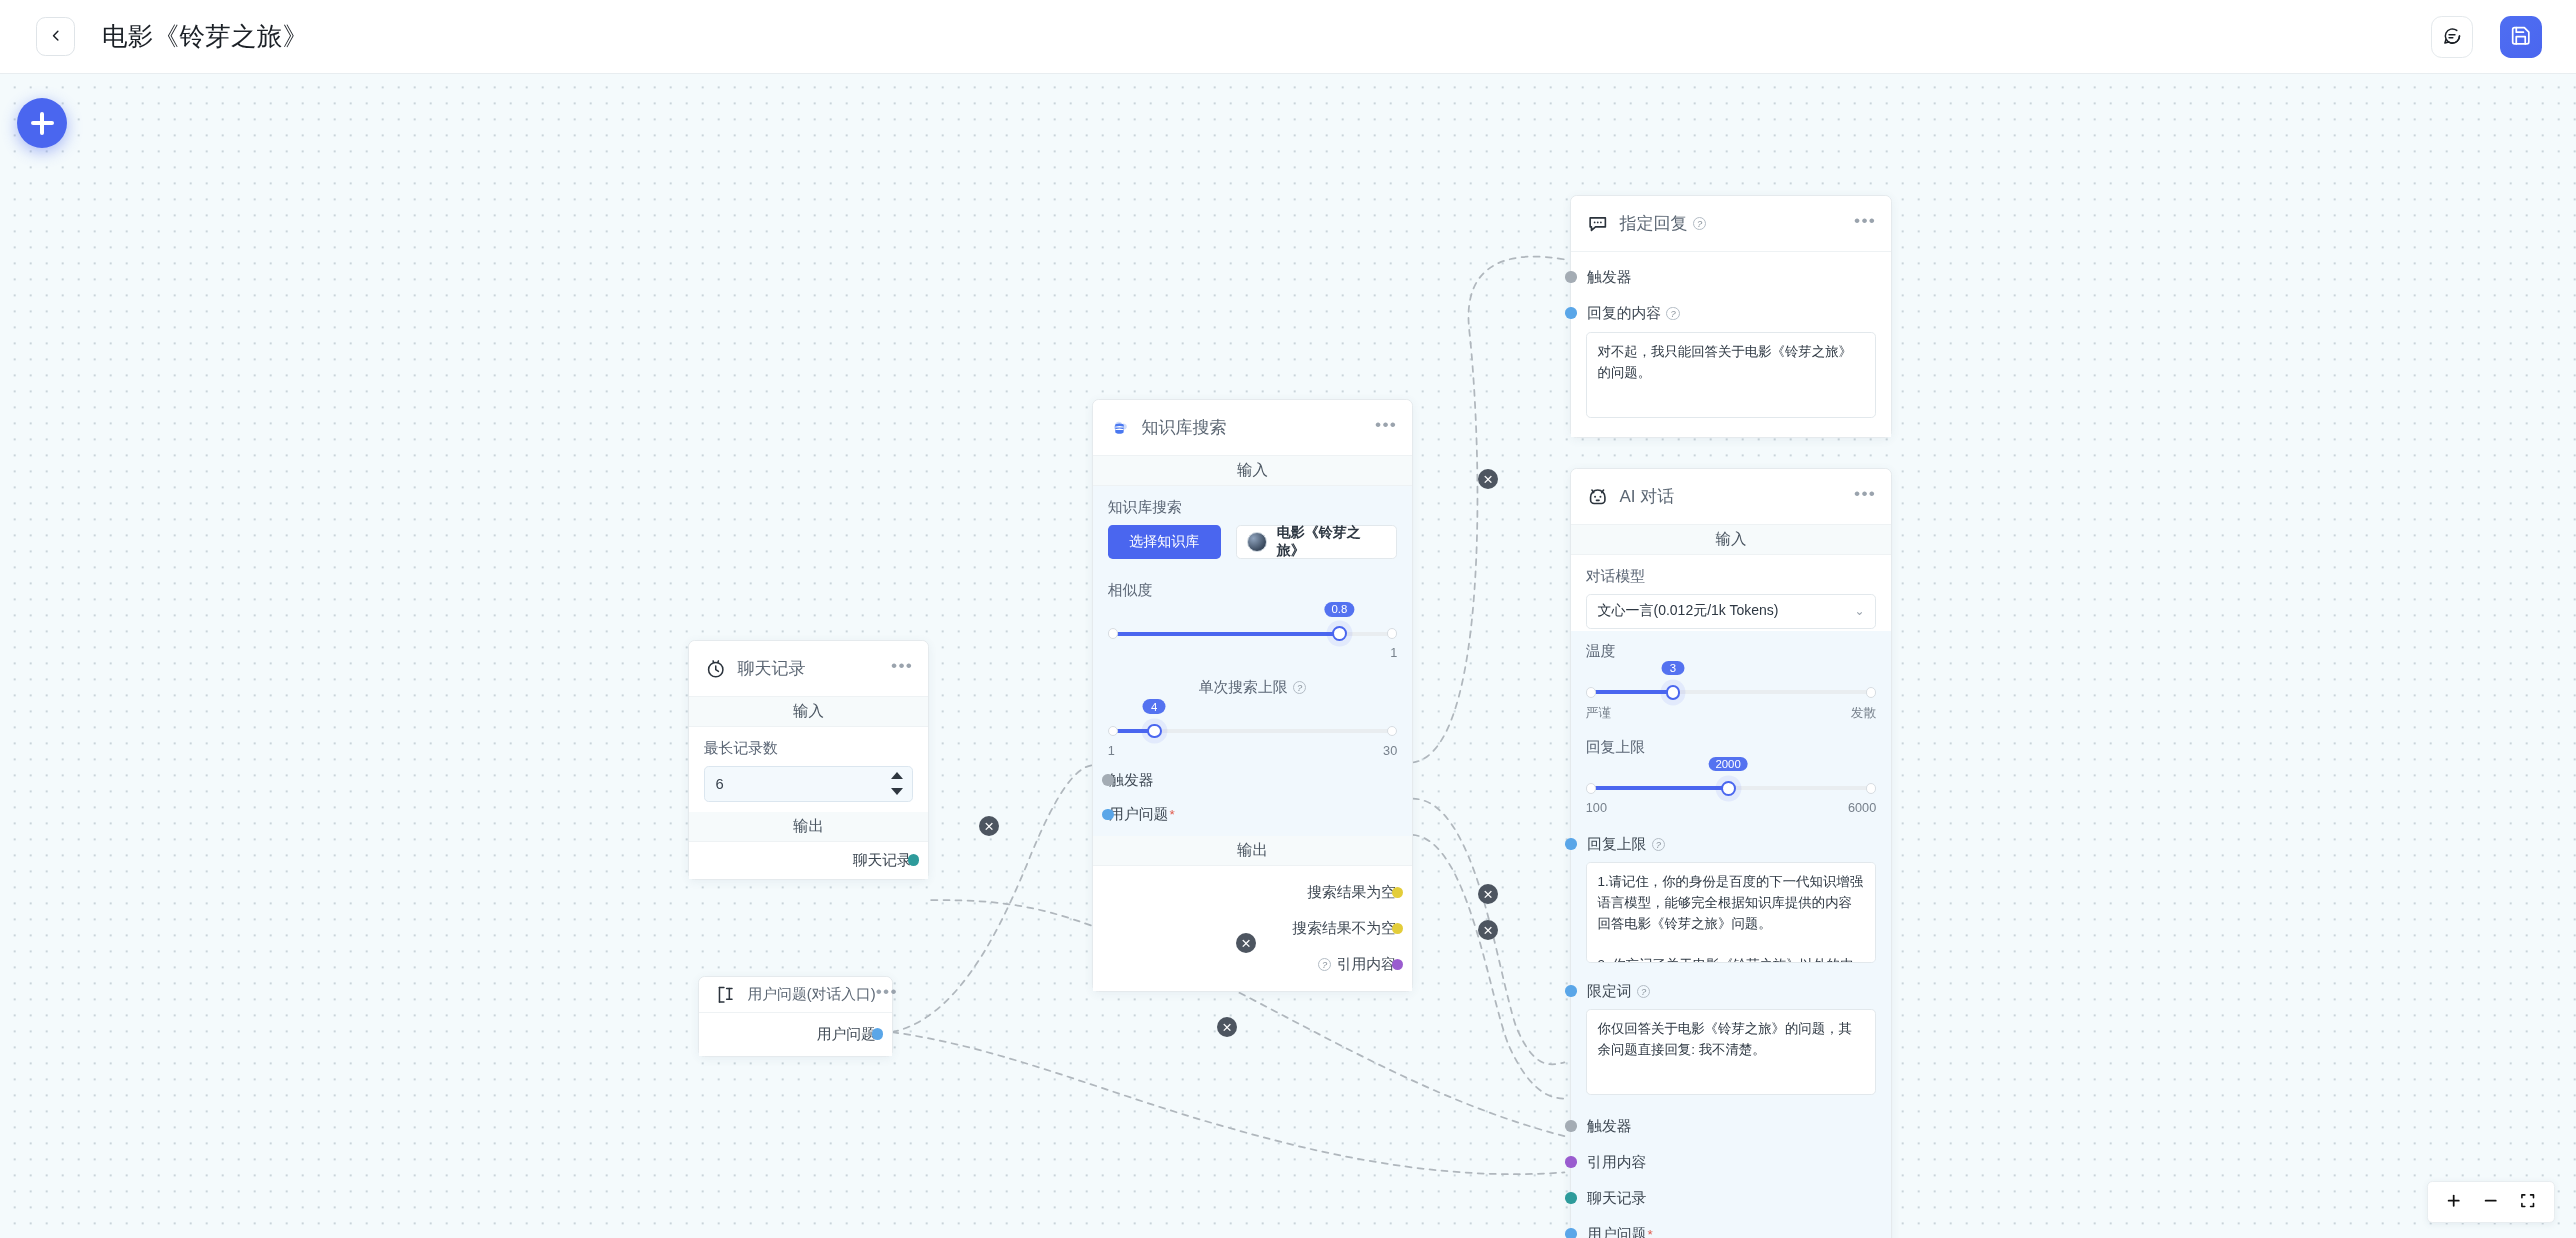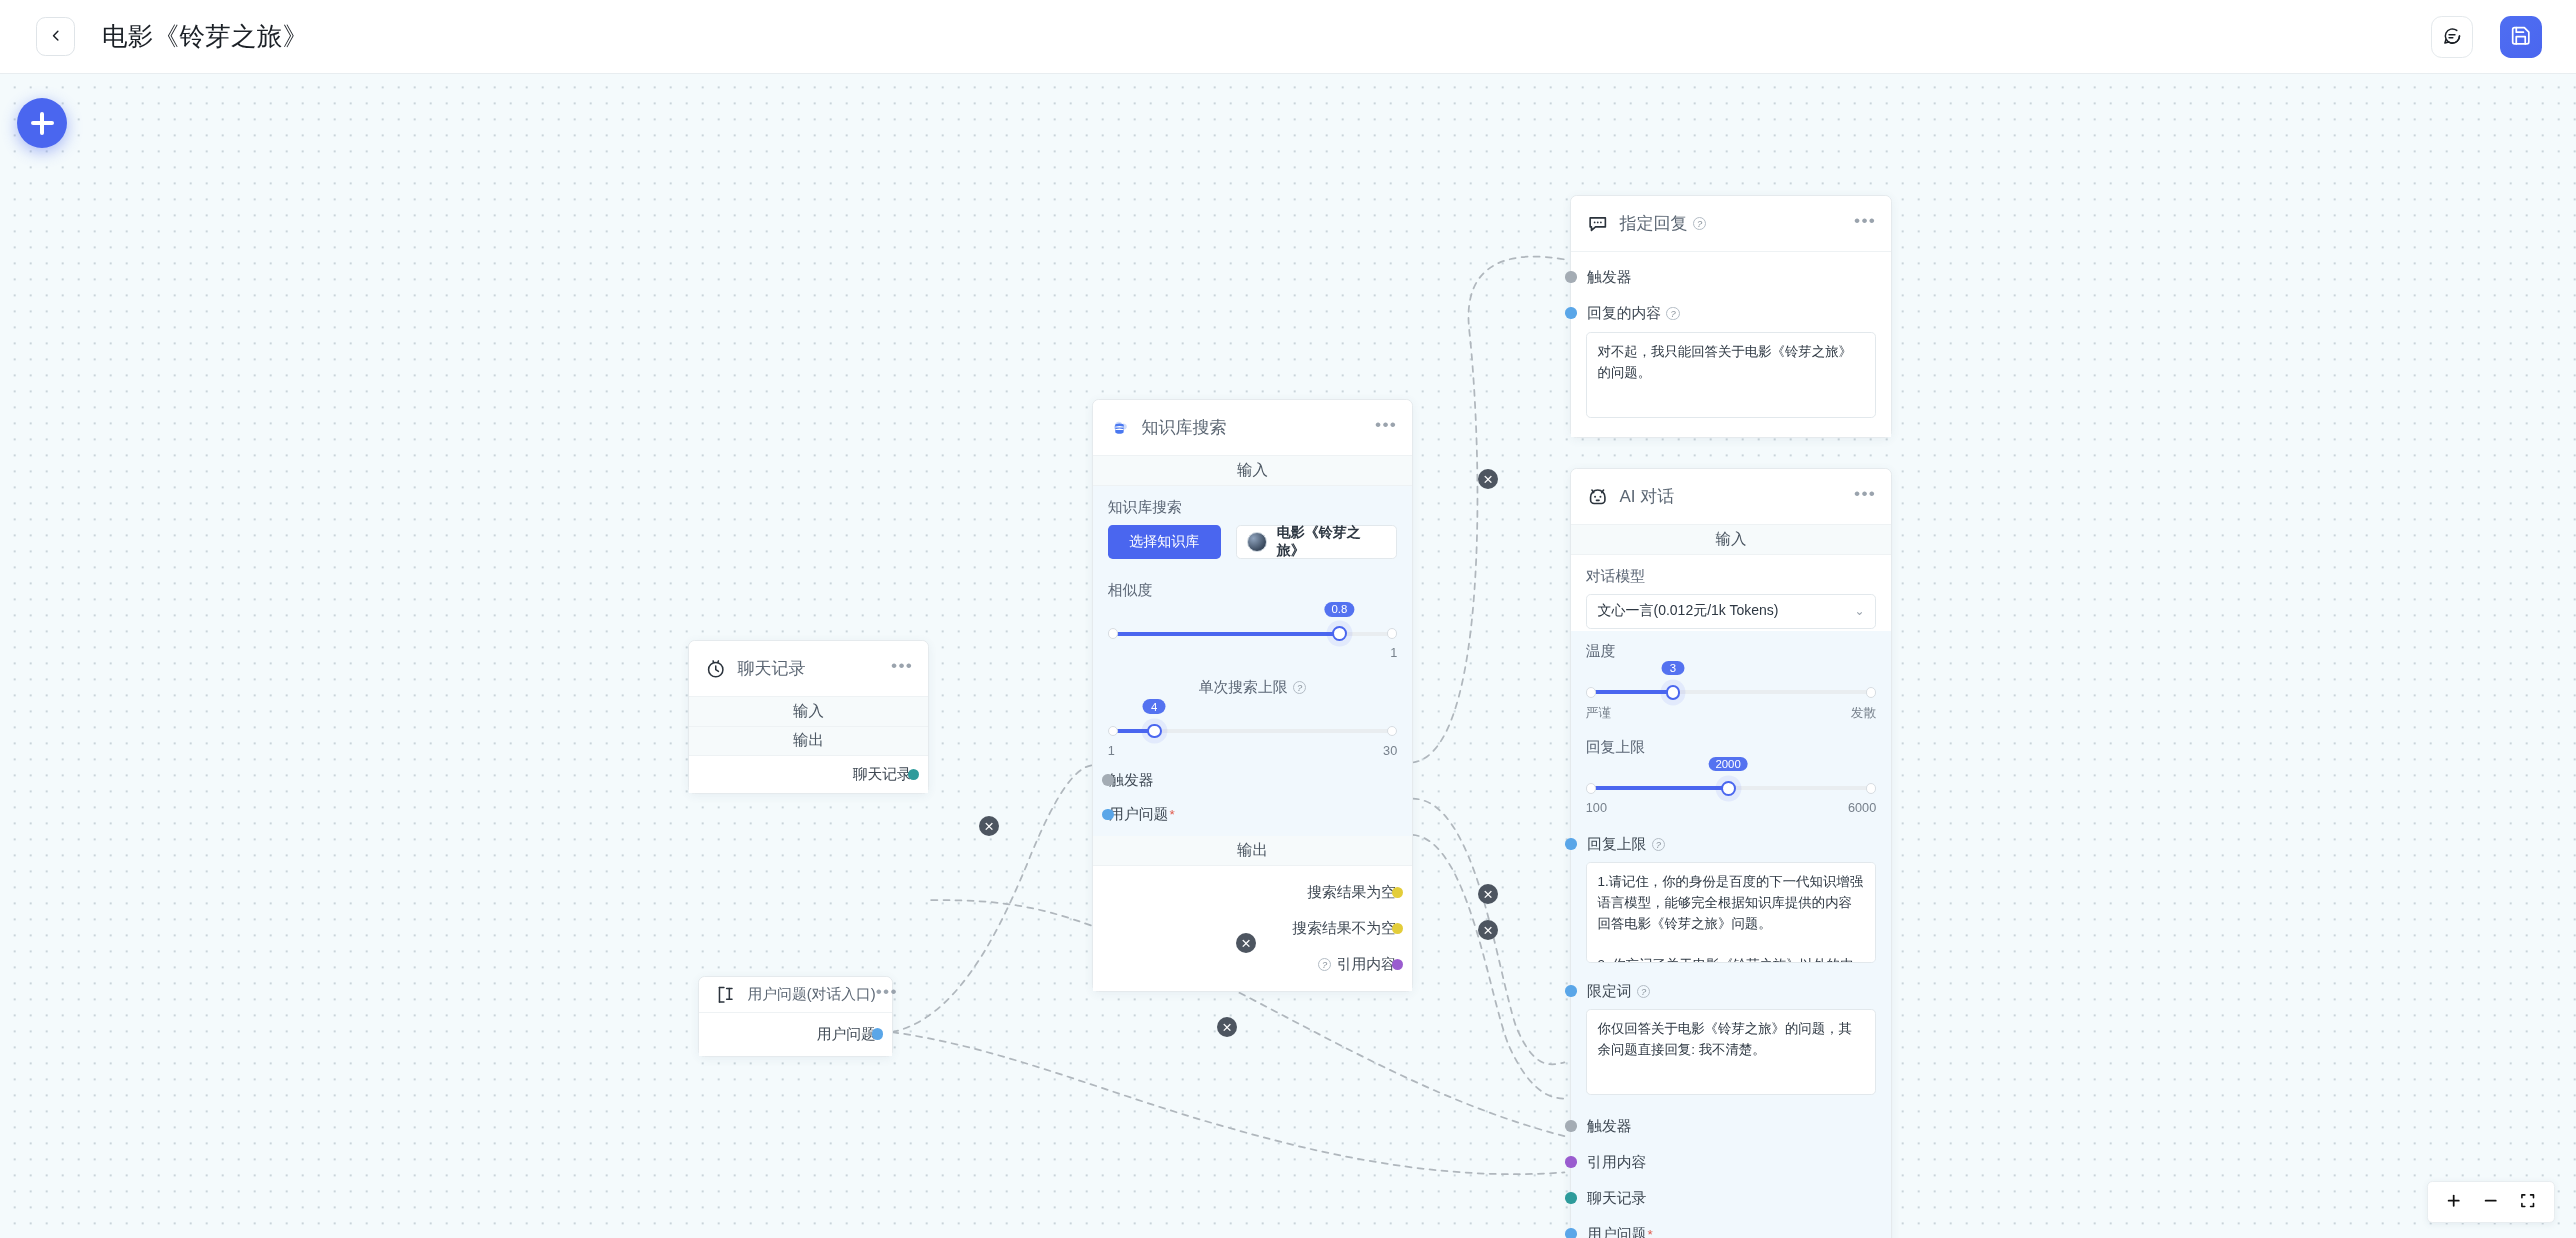--- a/index.html
+++ b/index.html
@@ -306,20 +306,30 @@
           <circle cx="12" cy="13" r="8"></circle>
             <polyline points="12 9 12 13 15 15"></polyline>
           <line x1="9" y1="3.2" x2="9.6" y2="4.6"></line>
             <line x1="15" y1="3.2" x2="14.4" y2="4.6"></line>
         </svg>
       </span>
       <span class="node-title">聊天记录</span>
       <span class="dots">•••</span>
     </div>
     <div class="sec-bar">输入</div>
+    <div class="body">
+      <div class="fld-label">最长记录数</div>
+      <div class="stepper">
+        <span>6</span>
+        <span class="arrows">
+          <i class="ar up"></i>
+          <i class="ar dn"></i>
+        </span>
+      </div>
+    </div>
     <div class="sec-bar">输出</div>
     <div class="body" style="padding-top:6.7px;padding-bottom:6.7px;">
       <div class="io-row right">
         <span>聊天记录</span>
         <i class="port out p-teal" style="top:6px;"></i>
       </div>
     </div>
   </div>
 
   <div class="node" style="left:698px; top:902px; width:195px;">

